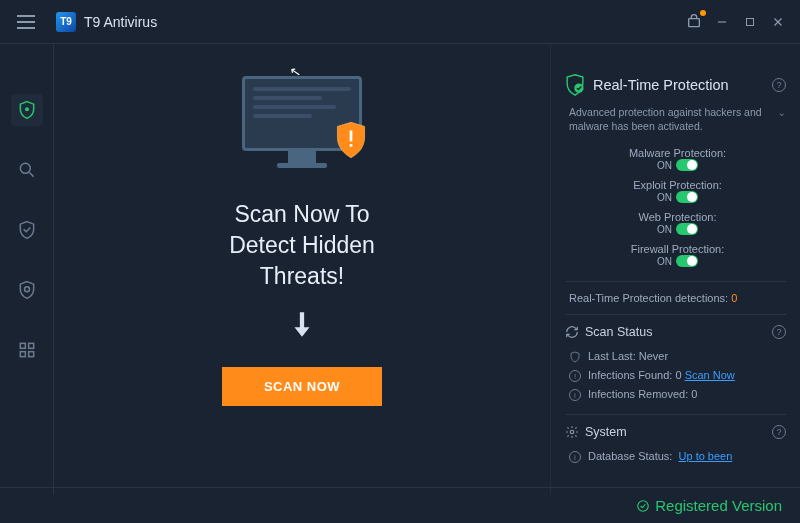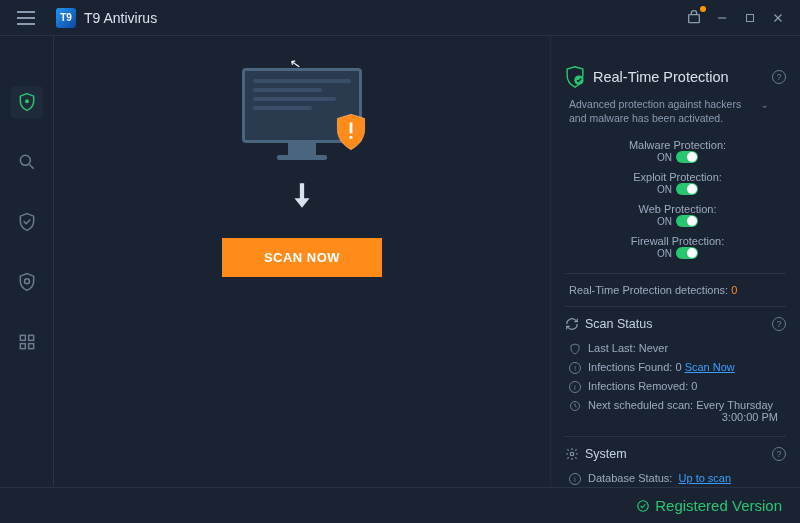--- a/index.html
+++ b/index.html
@@ -1,19 +1,19 @@
 <!DOCTYPE html>
 <html><head>
 <meta charset="utf-8">
 <style>
 * { margin: 0; padding: 0; box-sizing: border-box; font-family: "Segoe UI", Arial, sans-serif; }
 body { width: 800px; height: 523px; background: #1a2332; color: #b8c5d6; overflow: hidden; position: relative; }
 
 
-.titlebar { height: 36px; display: flex; align-items: center; padding: 0 8px; border-bottom: 1px solid #2a3442; }
+.titlebar { height: 44px; display: flex; align-items: center; padding: 0 8px; border-bottom: 1px solid #2a3442; }
 .hamburger { width: 36px; height: 36px; display: flex; flex-direction: column; justify-content: center; gap: 4px; padding: 0 9px; cursor: pointer; }
 .hamburger span { height: 2px; background: #8a9bb0; }
 .logo-badge { width: 20px; height: 20px; background: linear-gradient(135deg,#2196f3,#0d47a1); border-radius: 3px; color: #fff; font-size: 10px; font-weight: bold; display: flex; align-items: center; justify-content: center; margin-left: 12px; }
 .app-title { color: #d8e2ef; font-size: 14px; margin-left: 8px; }
 .titlebar-spacer { flex: 1; }
 .tb-icon { width: 28px; height: 28px; display: flex; align-items: center; justify-content: center; color: #8a9bb0; font-size: 14px; cursor: pointer; }
 .cart-badge { position: relative; }
 .cart-badge::after { content: ""; position: absolute; top: 2px; right: 2px; width: 6px; height: 6px; background: #ff9800; border-radius: 50%; }
 
 
@@ -37,21 +37,21 @@
 .headline { color: #e8eef7; font-size: 23px; font-weight: 400; text-align: center; line-height: 1.35; margin-top: 28px; }
 .arrow-down { margin-top: 18px; color: #d8e2ef; font-size: 28px; }
 .scan-btn { margin-top: 20px; background: #ff8c1a; color: #fff; border: none; padding: 12px 42px; font-size: 13px; font-weight: 600; letter-spacing: 0.5px; cursor: pointer; }
 
 
 .panel { width: 250px; padding: 30px 14px 10px 14px; font-size: 11.5px; overflow: hidden; border-left: 1px solid #222c3a; }
 .rtp-head { display: flex; align-items: center; gap: 8px; margin-bottom: 10px; justify-content: flex-end; }
 .rtp-shield { width: 20px; height: 22px; }
 .rtp-title { color: #d8e2ef; font-size: 14.5px; flex: 1; }
 .help { width: 14px; height: 14px; border: 1px solid #6b7b90; border-radius: 50%; color: #6b7b90; font-size: 9px; display: flex; align-items: center; justify-content: center; cursor: pointer; }
-.rtp-msg { display: flex; gap: 6px; font-size: 10.5px; color: #8a9bb0; margin: 6px 17px 10px 4px; line-height: 1.3; }
+.rtp-msg { display: flex; gap: 6px; font-size: 10.5px; color: #8a9bb0; margin: 6px 0 10px 4px; line-height: 1.3; }
 .chev { color: #6b7b90; font-size: 10px; }
 .prot-row { display: flex; align-items: center; justify-content: space-between; padding: 4px 0 4px 4px; font-size: 11px; flex-direction: column; }
 .prot-label { color: #9cabc0; }
 .toggle { display: flex; align-items: center; gap: 4px; }
 .toggle-on { color: #9cabc0; font-size: 10px; }
 .switch { width: 22px; height: 12px; background: #28c76f; border-radius: 6px; position: relative; cursor: pointer; }
 .switch::after { content: ""; position: absolute; right: 1px; top: 1px; width: 10px; height: 10px; background: #fff; border-radius: 50%; }
 .divider { height: 1px; background: #2a3442; margin: 10px 0; }
 .detections { font-size: 11px; color: #9cabc0; padding-left: 4px; }
 .detections .count { color: #ff8c1a; }
@@ -151,20 +151,25 @@
           <div class="line" style="width:60%"></div>
         </div>
       <div class="monitor-stand"></div>
       <div class="monitor-base"></div>
       <svg class="shield-overlay" viewBox="0 0 24 28">
         <path d="M12 1l10 3v8c0 7-4.5 12-10 15C6.5 24 2 19 2 12V4l10-3z" fill="#ff8c1a" stroke="#ffb366" stroke-width="0.5"></path>
         <rect x="11" y="7" width="2" height="8" fill="#fff"></rect>
           <rect x="11" y="17" width="2" height="2" fill="#fff"></rect>
       </svg>
     </div>
+    <div class="headline">
+      <span>Scan Now To</span><br>
+      <span>Detect Hidden</span><br>
+      <span>Threats!</span>
+    </div>
     <div class="arrow-down">
       <svg width="26" height="30" viewBox="0 0 24 28" fill="#d8e2ef">
           <path d="M10 2h4v14h5l-7 9-7-9h5z"></path>
         </svg>
     </div>
     <button class="scan-btn">SCAN NOW</button>
   </div>
 
   <div class="panel">
     <div class="rtp-head">
@@ -229,40 +234,33 @@
         <span><span>Last Last:</span> <span>Never</span></span>
       </div>
     <div class="info-row">
         <span class="info-ic">!</span>
         <span><span>Infections Found:</span> <span>0</span> <span class="link">Scan Now</span></span>
       </div>
     <div class="info-row">
         <span class="info-ic">i</span>
         <span><span>Infections Removed:</span> <span>0</span></span>
       </div>
-    <div class="info-row">
-        <svg viewBox="0 0 24 24" fill="none" stroke="currentColor" stroke-width="2">
-          <circle cx="12" cy="12" r="9"></circle>
-          <path d="M12 7v5l3 2"></path>
-        </svg>
-        <span style="flex:1"><span>Next scheduled scan:</span> <span>Every Thursday</span><span class="sched-time">3:00:00 PM</span></span>
-      </div>
     <div class="divider"></div>
 
     <div class="sec-head">
       <svg viewBox="0 0 24 24" fill="none" stroke="currentColor" stroke-width="2">
           <circle cx="12" cy="12" r="3"></circle>
           <path d="M12 2v3M12 19v3M4.2 4.2l2.1 2.1M17.7 17.7l2.1 2.1M2 12h3M19 12h3M4.2 19.8l2.1-2.1M17.7 6.3l2.1-2.1"></path>
         </svg>
       <div class="sec-title">System</div>
       <div class="help">?</div>
     </div>
     <div class="info-row">
         <span class="info-ic">i</span>
-        <span><span>Database Status:</span> &nbsp;<span class="link">Up to scan</span></span>
+        <span><span>Database Status:</span> &nbsp;<span class="link">Up to been</span></span>
       </div>
   </div>
 </div>
 
 <div class="footer">
   <svg viewBox="0 0 24 24" fill="none" stroke="#28c76f" stroke-width="2">
       <circle cx="12" cy="12" r="9"></circle>
       <path d="M8 12l3 3 5-6"></path>
     </svg>
   <span>Registered Version</span>

